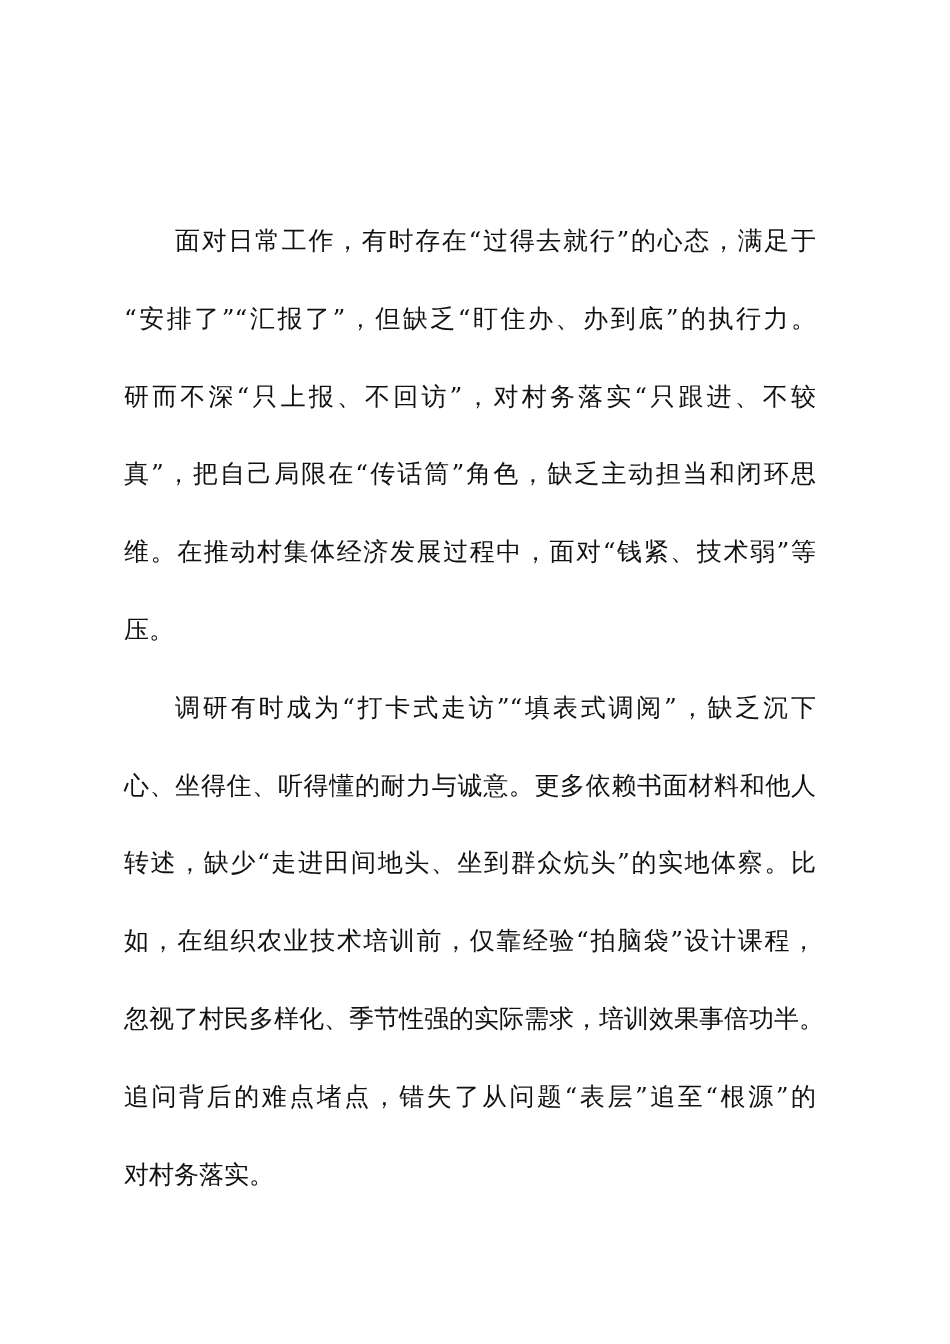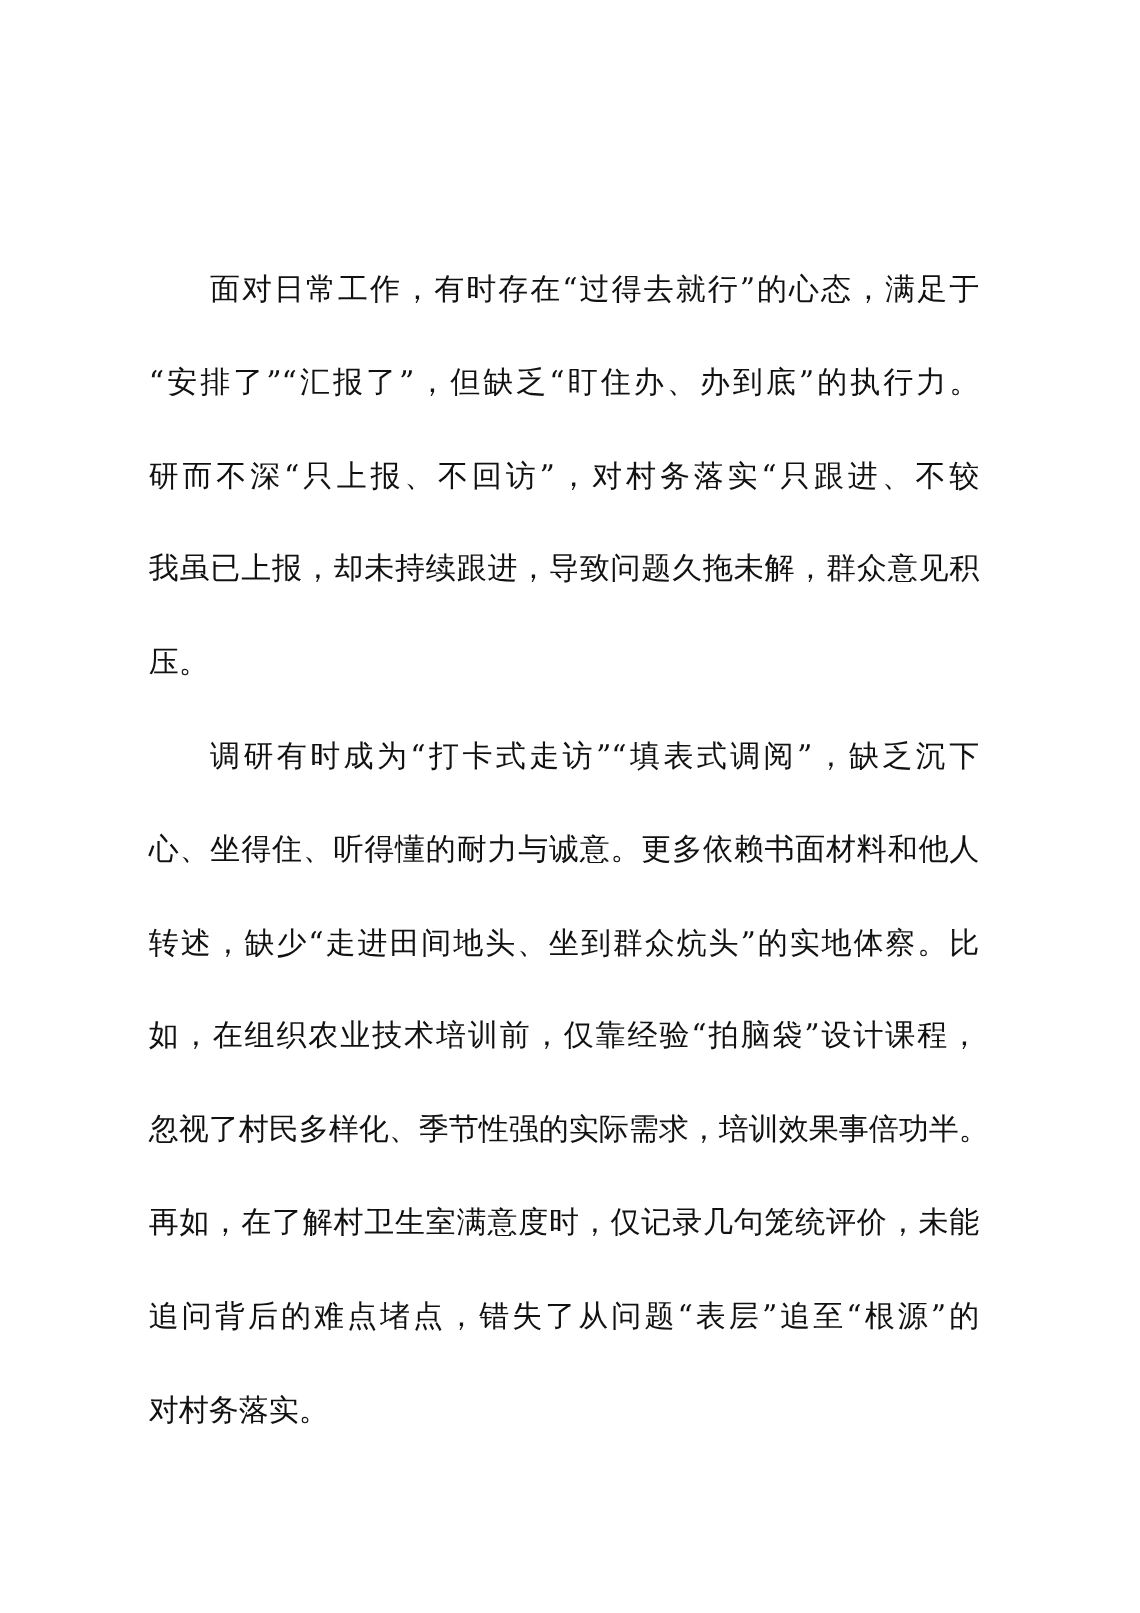--- a/index.html
+++ b/index.html
@@ -58,30 +58,30 @@
 </head>
 <body>
 
 <div class="page">
   <div class="body-text">
 
     <div class="paragraph">
       <span class="line first">面对日常工作，有时存在“过得去就行”的心态，满足于</span>
       <span class="line">“安排了”“汇报了”，但缺乏“盯住办、办到底”的执行力。</span>
       <span class="line">研而不深“只上报、不回访”，对村务落实“只跟进、不较</span>
-      <span class="line">我虽已上报，却未持续跟进，导致问题久拖未解，群众意见积</span>
+      <span class="line">真”，把自己局限在“传话筒”角色，缺乏主动担当和闭环思</span>
+      <span class="line">维。在推动村集体经济发展过程中，面对“钱紧、技术弱”等</span>
       <span class="line last">压。</span>
     </div>
 
 
     <div class="paragraph">
       <span class="line first">调研有时成为“打卡式走访”“填表式调阅”，缺乏沉下</span>
       <span class="line">心、坐得住、听得懂的耐力与诚意。更多依赖书面材料和他人</span>
       <span class="line">转述，缺少“走进田间地头、坐到群众炕头”的实地体察。比</span>
       <span class="line">如，在组织农业技术培训前，仅靠经验“拍脑袋”设计课程，</span>
       <span class="line">忽视了村民多样化、季节性强的实际需求，培训效果事倍功半。</span>
-      <span class="line">再如，在了解村卫生室满意度时，仅记录几句笼统评价，未能</span>
       <span class="line">追问背后的难点堵点，错失了从问题“表层”追至“根源”的</span>
       <span class="line last">对村务落实。</span>
     </div>
 
   </div>
 </div>
 
 </body></html>

